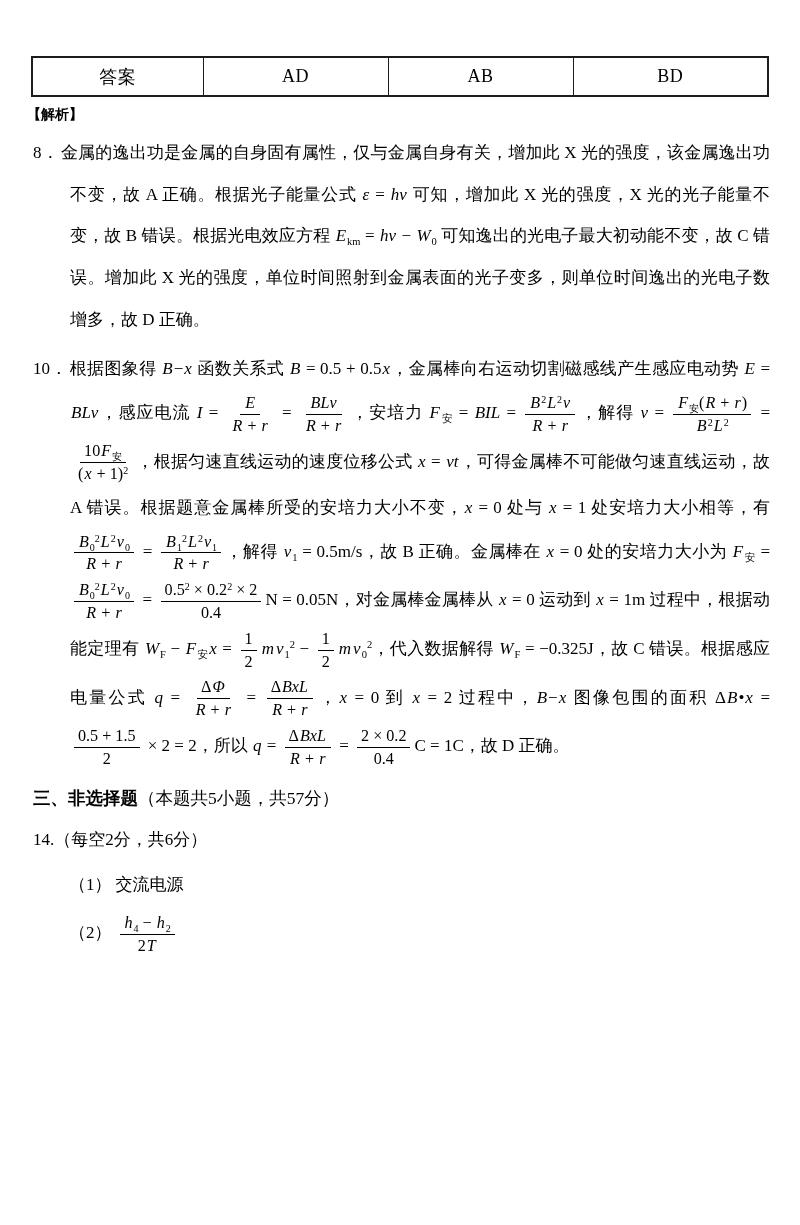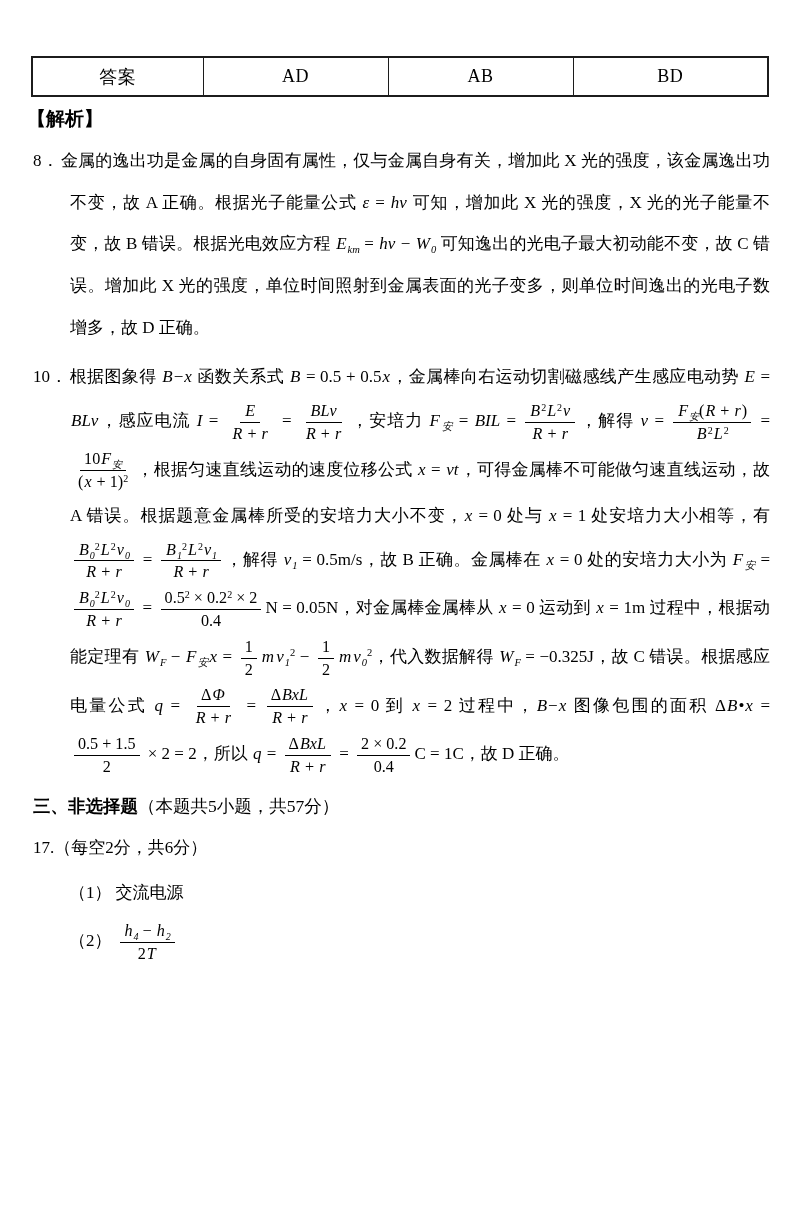--- a/index.html
+++ b/index.html
@@ -19,21 +19,21 @@
   }
   table.answer-table td {
     border: 1.5px solid #1c1c1c; height: 39px;
     text-align: center; vertical-align: middle;
     font-size: 18px; letter-spacing: 0.5px;
   }
 
   
   .analysis-heading {
     font-family: Liberation Sans, sans-serif;
-    font-weight: bold; font-size: 19px;
+    font-weight: bold; font-size: 14px;
     margin: 9px 0 2px -4px;
   }
   .section-heading { margin: 14px 0 0 2px; font-size: 17.5px; }
   .section-heading .bold {
     font-family: "Liberation Sans", "DejaVu Sans", sans-serif;
     font-weight: bold;
   }
 
   
   .para {
@@ -46,21 +46,21 @@
 
   
   .q11 { margin: 10px 0 0 2px; }
   .q11-head { line-height: 2.3; }
   .q11-item { margin: 6px 0 0 36px; line-height: 2.3; }
   .q11-item .label { padding-right: 4px; }
 
   
   i.var { font-style: italic; font-family: "Liberation Serif", serif; padding: 0 1px; }
   sub, sup { font-size: 0.62em; line-height: 0; }
-  sub { vertical-align: -0.35em; font-style: italic; }
+  sub { vertical-align: -0.35em; }
   sup { vertical-align: 0.55em; }
   .frac {
     display: inline-flex; flex-direction: column; align-items: center;
     vertical-align: middle; text-align: center;
     margin: 2px 4px; line-height: 1.35; font-size: 0.95em;
     text-indent: 0;
   }
   .frac .num { display: block; border-bottom: 1.3px solid #000; padding: 0 4px; }
   .frac .den { display: block; padding: 0 4px; text-align: right; }
 </style>
@@ -144,21 +144,21 @@
           <span class="den">0.4</span>
         </span>C = 1C，故 D 正确。</span>
   </div>
 
   <div class="section-heading">
     <span class="bold">三、非选择题</span><span>（本题共5小题，共57分）</span>
   </div>
 
   <div class="q11">
     <div class="q11-head">
-      <span class="marker">17.</span><span>（每空2分，共6分）</span>
+      <span class="marker">14.</span><span>（每空2分，共6分）</span>
     </div>
     <div class="q11-item">
       <span class="label">（1）</span><span class="rich">交流电源</span>
     </div>
     <div class="q11-item">
       <span class="label">（2）</span><span class="rich"><span class="frac">
             <span class="num"><i class="var">h</i><sub>4</sub> − <i class="var">h</i><sub>2</sub></span>
             <span class="den">2<i class="var">T</i></span>
           </span></span>
     </div>

